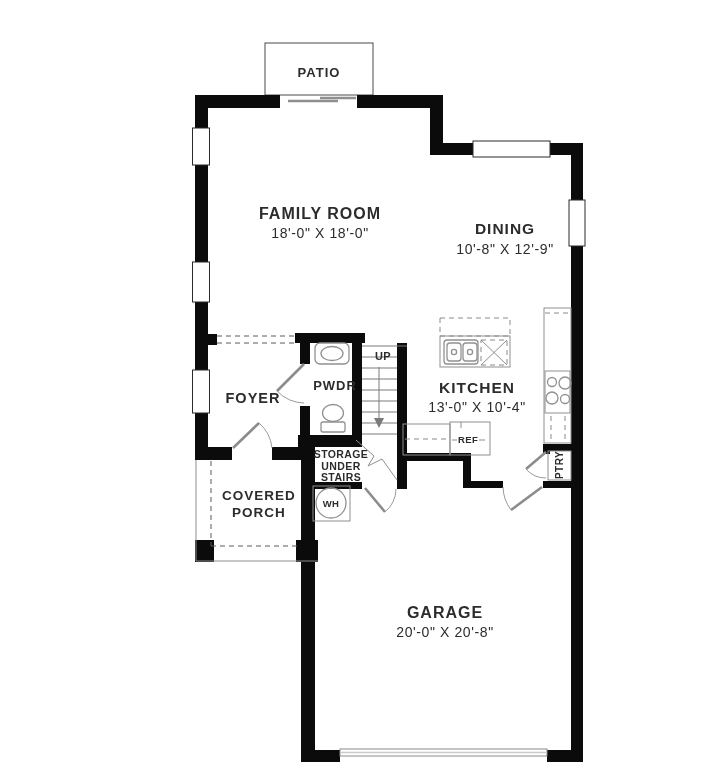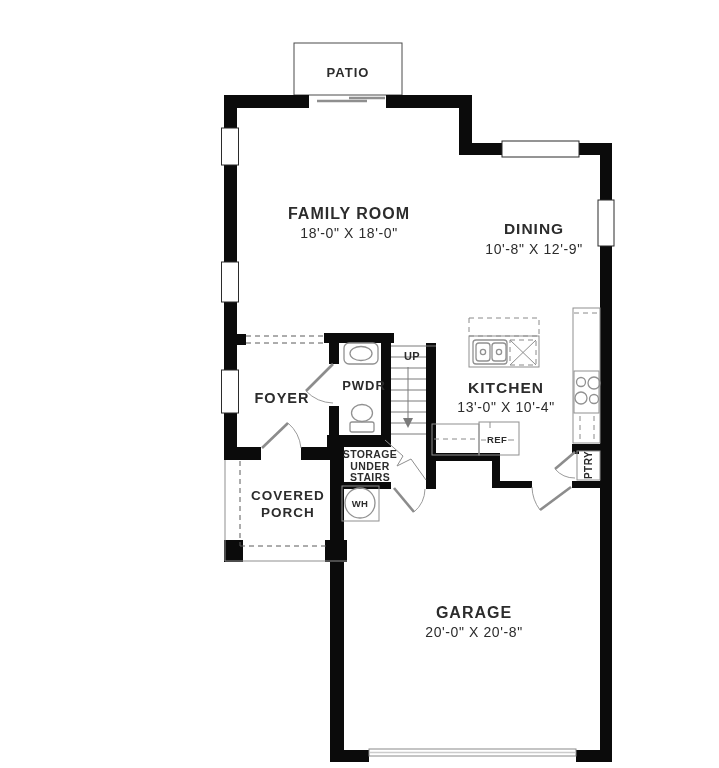--- a/index.html
+++ b/index.html
@@ -1,17 +1,17 @@
 <!DOCTYPE html>
 <html><head>
 <meta charset="utf-8">
 <style>
   html,body{margin:0;padding:0;background:#fff;}
   .stage{position:relative;width:598px;height:768px;background:#ffffff;overflow:hidden;
-         font-family:"Liberation Sans", sans-serif;margin-left:29px;}
+         font-family:"Liberation Sans", sans-serif;}
   svg text{font-family:"Liberation Sans", sans-serif;}
   .wall{fill:#0b0b0b;}
   .thin{stroke:#4a4a4a;stroke-width:1;fill:none;}
   .thing{stroke:#8f8f8f;stroke-width:1;fill:none;}
   .fixn{stroke:#919191;stroke-width:1.3;fill:none;}
   .dash{stroke:#5a5a5a;stroke-width:1;fill:none;stroke-dasharray:5 4;}
   .dashg{stroke:#8a8a8a;stroke-width:1;fill:none;stroke-dasharray:5 4;}
   .leaf{stroke:#8c8c8c;stroke-width:2.6;fill:none;}
   .arc{stroke:#9b9b9b;stroke-width:1;fill:none;}
   .tread{stroke:#7a7a7a;stroke-width:1;}

